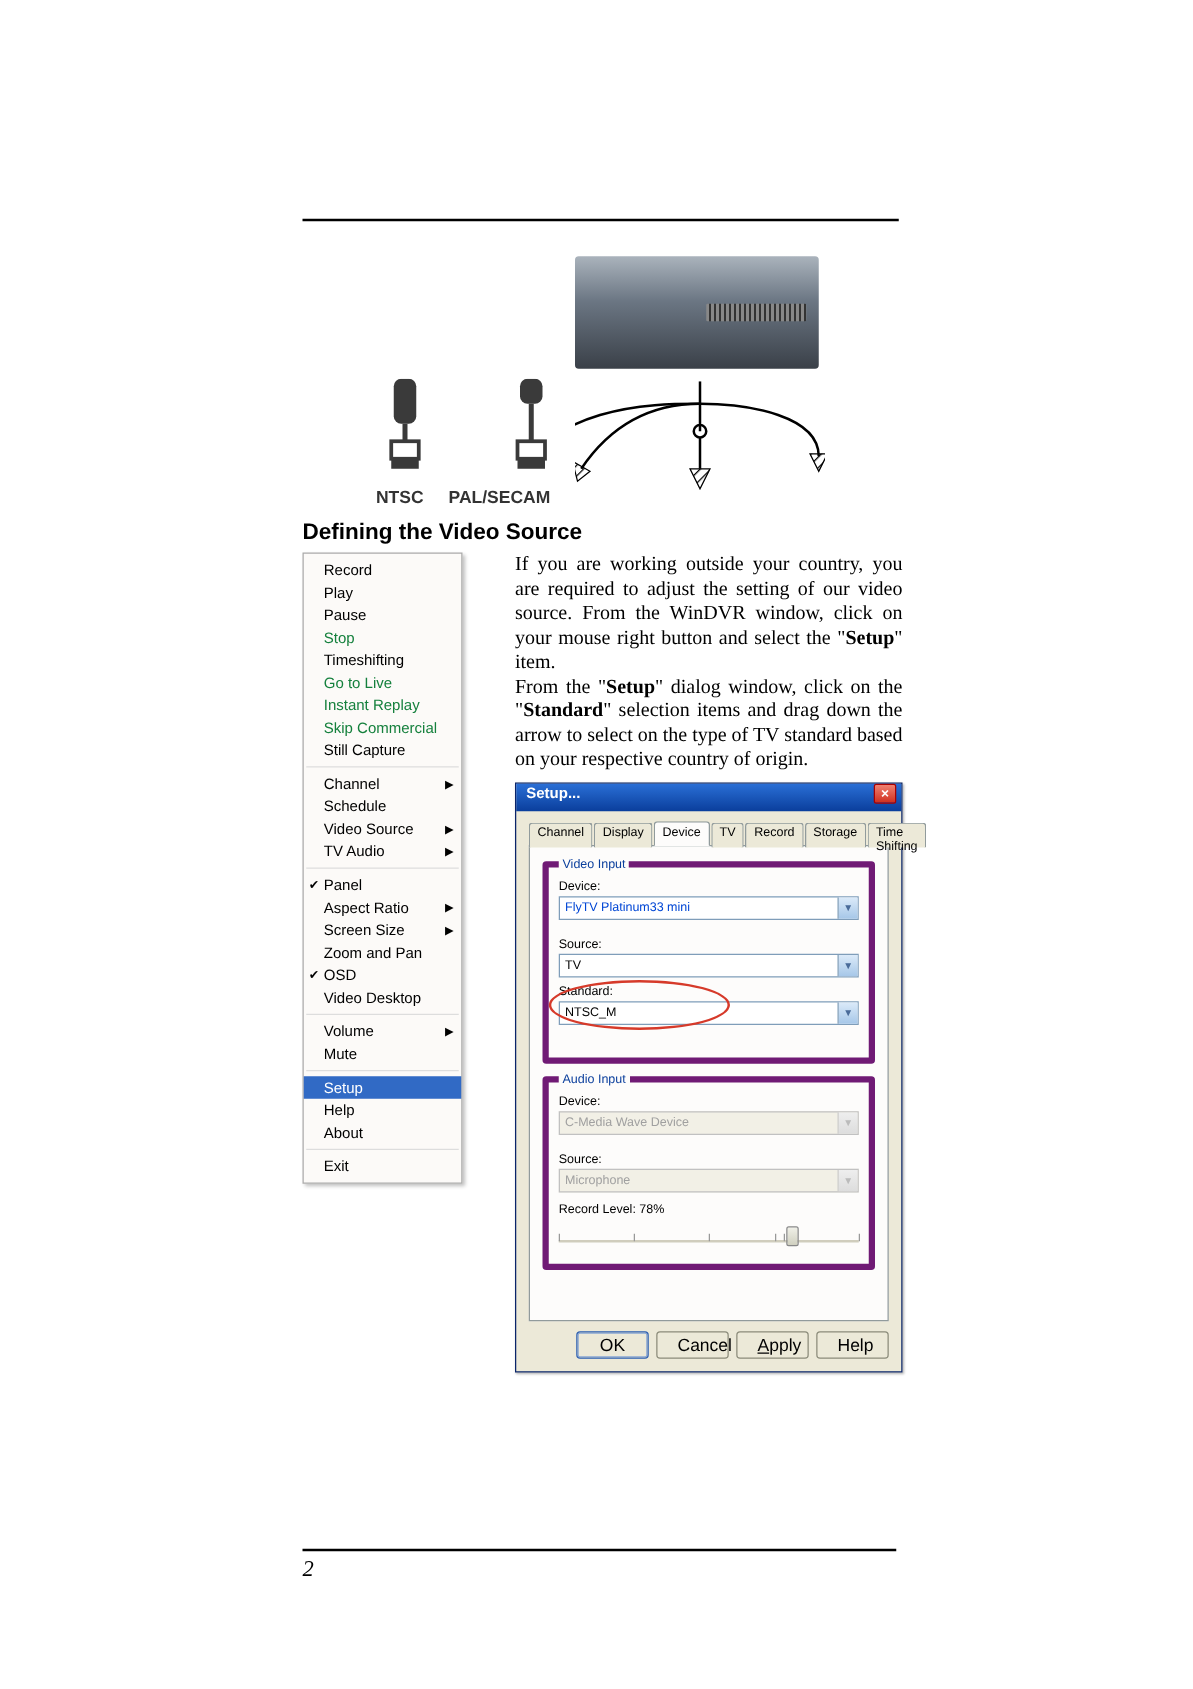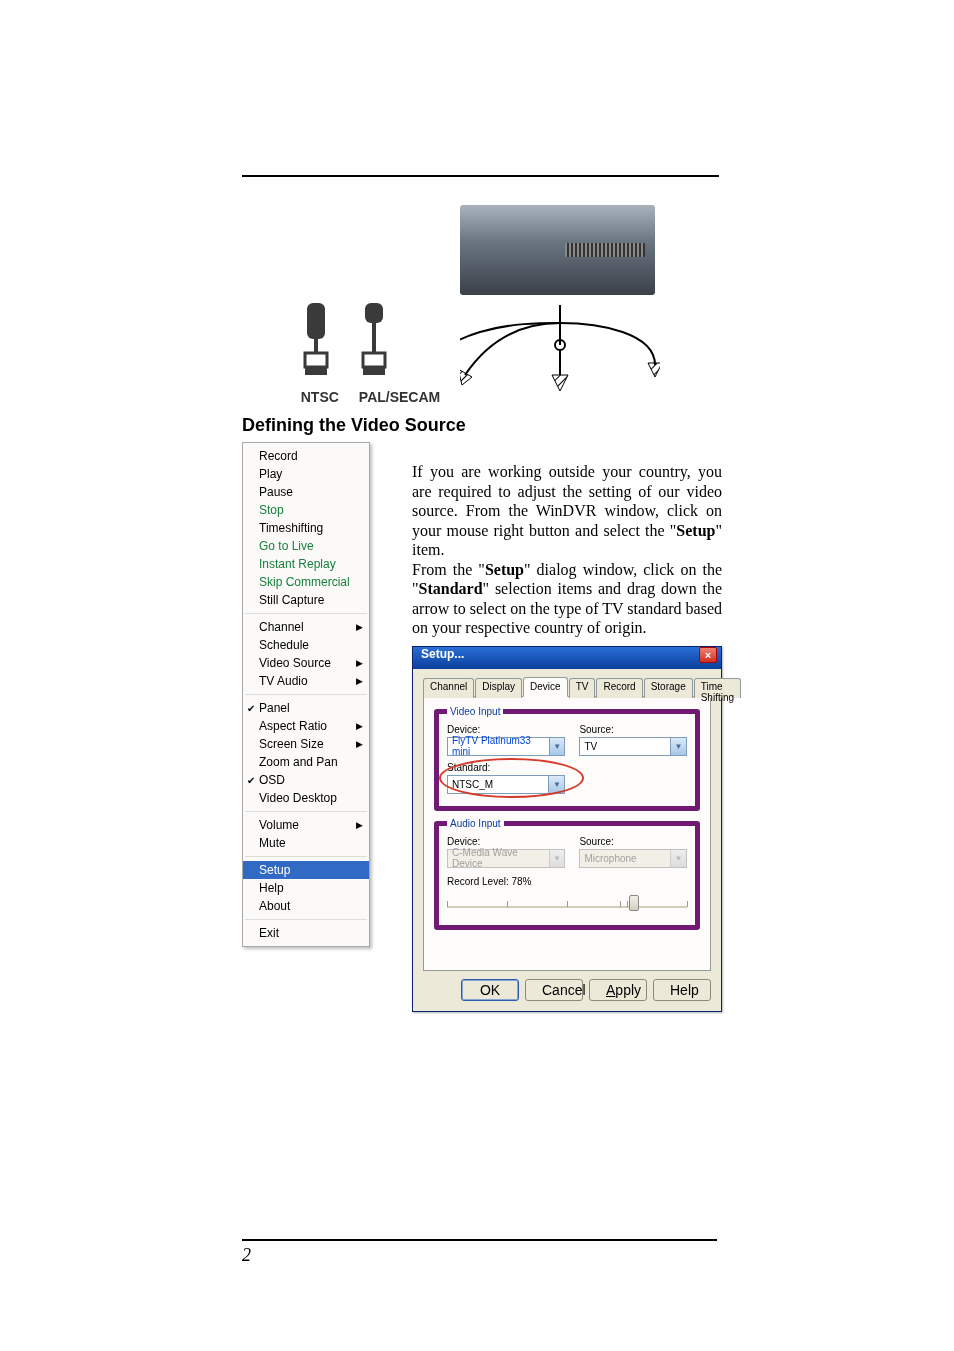--- a/index.html
+++ b/index.html
@@ -40,21 +40,21 @@
     margin-top: 30px;
     height: 200px;
     display: flex;
     justify-content: center;
     align-items: flex-end;
     gap: 20px;
   }
   .oscillator-block {
     display: flex;
     flex-direction: column;
-    align-items: flex-start;
+    align-items: flex-end;
   }
   .oscillator-label {
     font-family: Verdana, sans-serif;
     font-size: 14px;
     color: #333;
     margin-top: 6px;
     font-weight: bold;
   }
   .dvr-image {
     width: 195px;
@@ -86,21 +86,21 @@
     font-size: 16px;
     line-height: 1.22;
     text-align: justify;
   }
   .two-col {
     display: flex;
     gap: 40px;
     margin-top: 6px;
   }
   .col-left { width: 130px; flex-shrink: 0; }
-  .col-right { flex: 1; margin-top: 20px; }
+  .col-right { flex: 1; }
 
   
   .context-menu {
     font-family: Tahoma, Verdana, sans-serif;
     font-size: 12px;
     background: #fcfaf8;
     border: 1px solid #aaa;
     width: 128px;
     box-shadow: 2px 2px 3px rgba(0,0,0,0.25);
   }
@@ -209,20 +209,21 @@
     top: -8px;
     left: 8px;
     background: #fdfcfb;
     padding: 0 3px;
     font-size: 10px;
     color: #0a3e9c;
   }
   .field-row {
     display: flex;
     gap: 14px;
+    flex-direction: column;
   }
   .field-col { flex: 1; display: flex; flex-direction: column; gap: 2px; }
   .field-label { font-size: 10px; color: #000; }
   .combo {
     display: flex;
     align-items: center;
     border: 1px solid #7f9db9;
     background: #fff;
     height: 19px;
     border-radius: 0;

